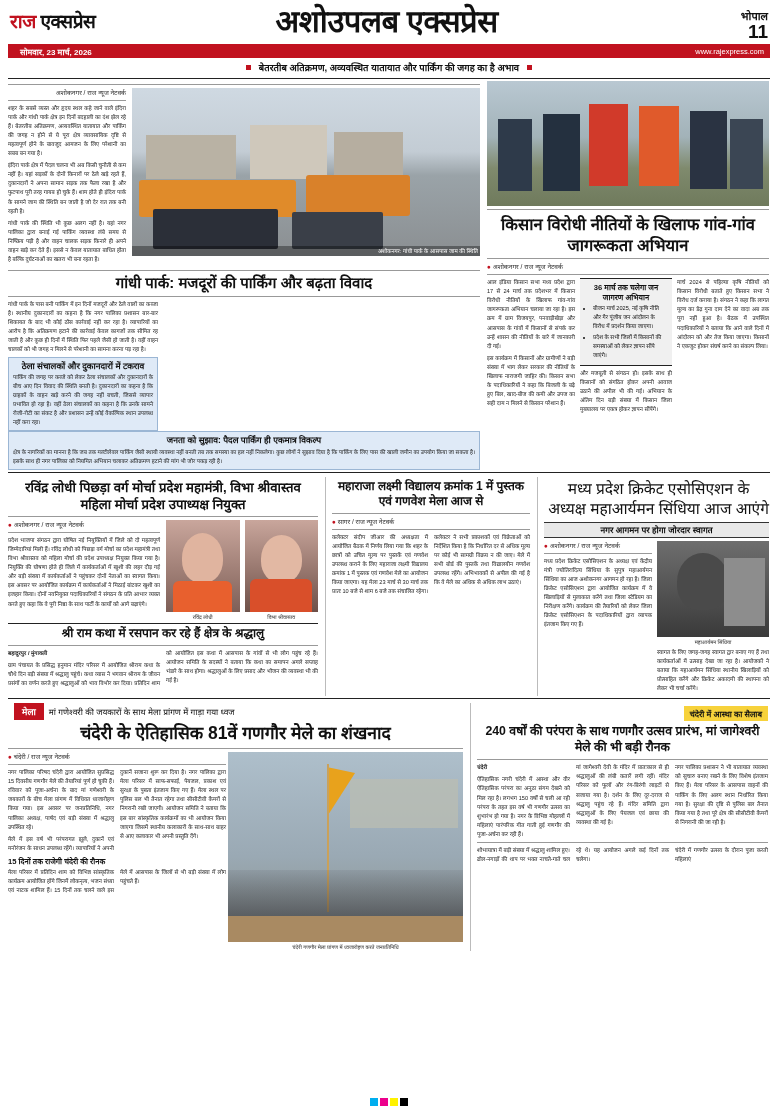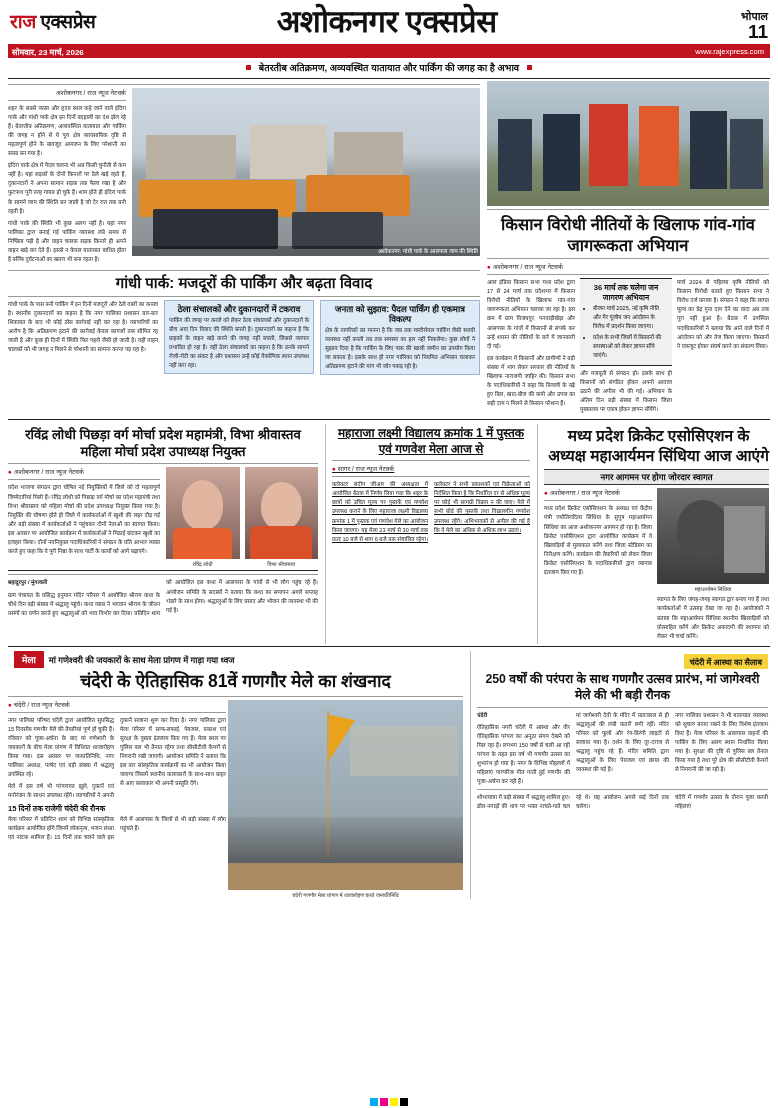--- a/index.html
+++ b/index.html
@@ -18,21 +18,21 @@
   .masthead { display:flex; align-items:flex-start; justify-content:space-between; padding:2px 2px 0 2px; }
   .logo-left { font-size:19px; font-weight:bold; color:#111; letter-spacing:-0.5px; }
   .logo-left .rajred { color:#c1121f; }
   .title-center { text-align:center; flex:1; margin-top:-2px;}
   .title-center .main-title { font-size:31px; font-weight:bold; letter-spacing:-0.5px; line-height:1; }
   .edition { text-align:right; min-width:90px; }
   .edition .city { font-size:11px; font-weight:bold; }
   .edition .pageno { font-size:19px; font-weight:bold; line-height:0.95; }
 
   .red-bar { height:14px; background:#c1121f; margin-top:3px; position:relative; display:flex; align-items:center; }
-  .red-bar .date { position:absolute; left:4px; font-size:8px; color:#fff; font-weight:bold; }
+  .red-bar .date { position:absolute; left:12px; font-size:8px; color:#fff; font-weight:bold; }
   .red-bar .site { position:absolute; right:6px; font-size:7.5px; color:#fff; }
 
   .kicker { text-align:center; font-size:9.5px; font-weight:bold; color:#111; padding:3px 0 2px 0; }
   .kicker .sq { display:inline-block; width:5px; height:5px; background:#c1121f; margin:0 5px 1px 5px; }
 
   hr.rule { border:0; border-top:1px solid #222; margin:2px 0; }
   hr.thin { border:0; border-top:0.6px solid #999; margin:3px 0; }
 
   
   .top-wrap { display:flex; gap:7px; }
@@ -57,37 +57,37 @@
 
   .bullets { font-size:5.6px; line-height:1.6; }
   .bullets li { margin-bottom:2px; }
 
   .greybox { background:#f0f0f0; border-top:1.5px solid #222; border-bottom:1.5px solid #222; padding:3px 4px; }
   .greybox ul { margin:0; padding-left:9px; }
 
   
   .mid-wrap { display:flex; gap:7px; margin-top:4px; }
   .mid-a { width:310px; }
-  .mid-b { width:205px;text-decoration:underline; }
+  .mid-b { width:205px; }
   .mid-c { width:232px; }
 
   .hl3 { font-size:13.2px; font-weight:bold; text-align:center; line-height:1.3; margin:2px 0 3px 0;}
-  .hl4 { font-size:15.5px; font-weight:bold; text-align:center; line-height:1.28; margin:2px 0 3px 4px;}
+  .hl4 { font-size:15.5px; font-weight:normal; text-align:center; line-height:1.28; margin:2px 0 3px 4px;}
   .badge-yellow { background:#f7d23b; color:#111; font-size:8px; font-weight:bold; padding:2px 6px; display:inline-block;}
 
   .subband { background:#e9e9e9; border-top:1px solid #333; border-bottom:1px solid #333; text-align:center; font-size:8.5px; font-weight:bold; padding:2px; line-height:1.25;}
 
   
   .bot-wrap { display:flex; gap:7px; margin-top:4px; }
   .bot-left { width:455px; }
   .bot-right { width:298px; }
 
   .banner-red { display:flex; align-items:center; gap:5px;padding-left:6px; }
   .banner-red .tag { background:#c1121f; color:#fff; font-size:9px; font-weight:bold; padding:2px 8px; }
-  .banner-red .txt { font-size:8.4px; font-weight:bold; }
+  .banner-red .txt { font-size:8.4px; font-weight:normal; }
 
   .hl5 { font-size:17.5px; font-weight:bold; text-align:center; line-height:1.25; margin:3px 0; }
   .hl6 { font-size:12.3px; font-weight:bold; text-align:center; line-height:1.3; margin:3px 0; }
 
   .photo2 { background:linear-gradient(#9fb4c6,#7d8f9c); position:relative; }
   .flagpole { position:absolute; left:42%; top:6%; width:2px; height:78%; background:#caa15a; }
   .flag { position:absolute; left:43%; top:8%; width:26px; height:46px; background:#e8a21c; clip-path:polygon(0 0,100% 12%,0 100%); }
   .crowd { position:absolute; bottom:0; left:0; right:0; height:38%; background:linear-gradient(rgba(60,60,70,0.1),rgba(40,40,50,0.75)); }
   .ground { position:absolute; bottom:0; left:0; right:0; height:14%; background:#a98a62; }
 
@@ -103,21 +103,21 @@
 </head>
 <body>
 
 <div class="page">
 
   <div class="masthead">
     <div class="logo-left">
       <span class="rajred">राज</span> एक्सप्रेस
     </div>
     <div class="title-center">
-      <div class="main-title">अशोकनगर एक्सप्रेस</div>
+      <div class="main-title">अशोउपलब एक्सप्रेस</div>
     </div>
     <div class="edition">
       <div class="city">भोपाल</div>
       <div class="pageno">11</div>
     </div>
   </div>
 
   <div class="red-bar">
     <span class="date">सोमवार, 23 मार्च, 2026</span>
     <span class="site">www.rajexpress.com</span>
@@ -158,21 +158,21 @@
             <div style="position:absolute;left:46%;top:74%;width:26%;height:22%;background:#3a3f48;border-radius:2px;"></div>
             <div class="cap">अशोकनगर: गांधी पार्क के आसपास जाम की स्थिति</div>
           </div>
         </div>
       </div>
 
       <hr class="thin">
       <div class="subhead-sm">गांधी पार्क: मजदूरों की पार्किंग और बढ़ता विवाद</div>
       <hr class="thin">
 
-      <div style="display:flex; gap:6px;">
+      <div style="display:flex; flex-direction:column;">
         <div style="width:150px;">
           <div class="col-text">
             <p>गांधी पार्क के पास बनी पार्किंग में इन दिनों मजदूरों और ठेले वालों का कब्जा है। स्थानीय दुकानदारों का कहना है कि नगर पालिका प्रशासन बार-बार शिकायत के बाद भी कोई ठोस कार्रवाई नहीं कर रहा है। व्यापारियों का आरोप है कि अतिक्रमण हटाने की कार्रवाई केवल कागजों तक सीमित रह जाती है और कुछ ही दिनों में स्थिति फिर पहले जैसी हो जाती है। वहीं वाहन चालकों को भी जगह न मिलने से परेशानी का सामना करना पड़ रहा है।</p>
           </div>
         </div>
         <div style="width:150px;">
           <div class="box-blue">
             <div class="bh">ठेला संचालकों और दुकानदारों में टकराव</div>
             <div class="col-text">पार्किंग की जगह पर कब्जे को लेकर ठेला संचालकों और दुकानदारों के बीच आए दिन विवाद की स्थिति बनती है। दुकानदारों का कहना है कि ग्राहकों के वाहन खड़े करने की जगह नहीं बचती, जिससे व्यापार प्रभावित हो रहा है। वहीं ठेला संचालकों का कहना है कि उनके सामने रोजी-रोटी का संकट है और प्रशासन उन्हें कोई वैकल्पिक स्थान उपलब्ध नहीं करा रहा।</div>
           </div>
@@ -263,20 +263,21 @@
             <div style="height:92px;background:linear-gradient(#c9a69c,#6e5048);position:relative;">
               <div style="position:absolute;left:22%;top:16%;width:56%;height:52%;background:#e2b8a3;border-radius:50% 50% 45% 45%;"></div>
               <div style="position:absolute;left:8%;bottom:0;width:84%;height:36%;background:#d94f2a;border-radius:6px 6px 0 0;"></div>
             </div>
             <div class="small-caption">विभा श्रीवास्तव</div>
           </div>
         </div>
       </div>
 
       <hr class="rule">
+      <div class="hl3" style="font-size:12px;">श्री राम कथा में रसपान कर रहे हैं क्षेत्र के श्रद्धालु</div>
       <hr class="thin">
       <div class="two-col col-text">
         <p><b>बहादुरपुर / मुंगावली</b></p>
         <p>ग्राम पंचायत के प्रसिद्ध हनुमान मंदिर परिसर में आयोजित श्रीराम कथा के चौथे दिन बड़ी संख्या में श्रद्धालु पहुंचे। कथा व्यास ने भगवान श्रीराम के जीवन प्रसंगों का वर्णन करते हुए श्रद्धालुओं को भाव विभोर कर दिया। प्रतिदिन शाम को आयोजित इस कथा में आसपास के गांवों से भी लोग पहुंच रहे हैं। आयोजन समिति के सदस्यों ने बताया कि कथा का समापन अगले सप्ताह भंडारे के साथ होगा। श्रद्धालुओं के लिए प्रसाद और भोजन की व्यवस्था भी की गई है।</p>
       </div>
     </div>
 
     <div class="mid-b vline" style="padding-left:6px;">
       <div class="hl3" style="font-size:12px;">महाराजा लक्ष्मी विद्यालय क्रमांक 1 में पुस्तक एवं गणवेश मेला आज से</div>
       <hr class="thin">
@@ -357,21 +358,21 @@
           </div>
           <div class="small-caption">चंदेरी गणगौर मेला प्रांगण में ध्वजारोहण करते जनप्रतिनिधि</div>
         </div>
       </div>
     </div>
 
     <div class="bot-right vline" style="padding-left:6px;">
       <div style="text-align:right;">
         <span class="badge-yellow">चंदेरी में आस्था का सैलाब</span>
       </div>
-      <div class="hl6">250 वर्षों की परंपरा के साथ गणगौर उत्सव प्रारंभ, मां जागेश्वरी मेले की भी बड़ी रौनक</div>
+      <div class="hl6">240 वर्षों की परंपरा के साथ गणगौर उत्सव प्रारंभ, मां जागेश्वरी मेले की भी बड़ी रौनक</div>
       <hr class="thin">
       <div class="three-col col-text">
         <p><b>चंदेरी</b></p>
         <p>ऐतिहासिक नगरी चंदेरी में आस्था और वीर ऐतिहासिक परंपरा का अनूठा संगम देखने को मिल रहा है। लगभग 150 वर्षों से चली आ रही परंपरा के तहत इस वर्ष भी गणगौर उत्सव का शुभारंभ हो गया है। नगर के विभिन्न मोहल्लों में महिलाएं पारंपरिक गीत गाती हुई गणगौर की पूजा-अर्चना कर रही हैं।</p>
         <p>मां जागेश्वरी देवी के मंदिर में प्रातःकाल से ही श्रद्धालुओं की लंबी कतारें लगी रहीं। मंदिर परिसर को फूलों और रंग-बिरंगी लाइटों से सजाया गया है। दर्शन के लिए दूर-दराज से श्रद्धालु पहुंच रहे हैं। मंदिर समिति द्वारा श्रद्धालुओं के लिए पेयजल एवं छाया की व्यवस्था की गई है।</p>
         <p>नगर पालिका प्रशासन ने भी यातायात व्यवस्था को सुचारु बनाए रखने के लिए विशेष इंतजाम किए हैं। मेला परिसर के आसपास वाहनों की पार्किंग के लिए अलग स्थान निर्धारित किया गया है। सुरक्षा की दृष्टि से पुलिस बल तैनात किया गया है तथा पूरे क्षेत्र की सीसीटीवी कैमरों से निगरानी की जा रही है।</p>
       </div>
       <hr class="thin">
       <div class="three-col col-text">
         <p>शोभायात्रा में बड़ी संख्या में श्रद्धालु शामिल हुए। ढोल-नगाड़ों की थाप पर भक्त नाचते-गाते चल रहे थे। यह आयोजन अगले कई दिनों तक चलेगा।</p>

